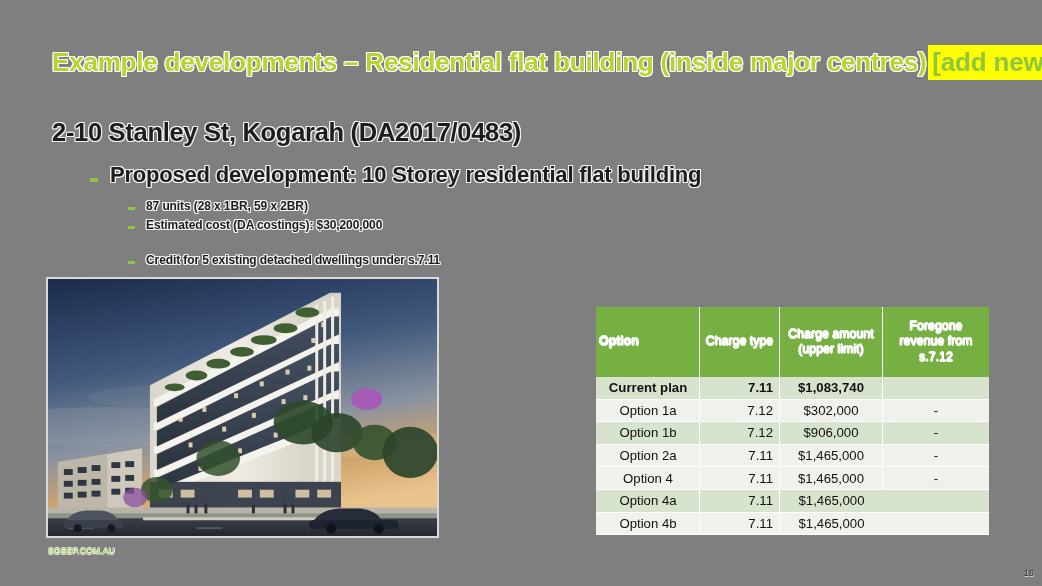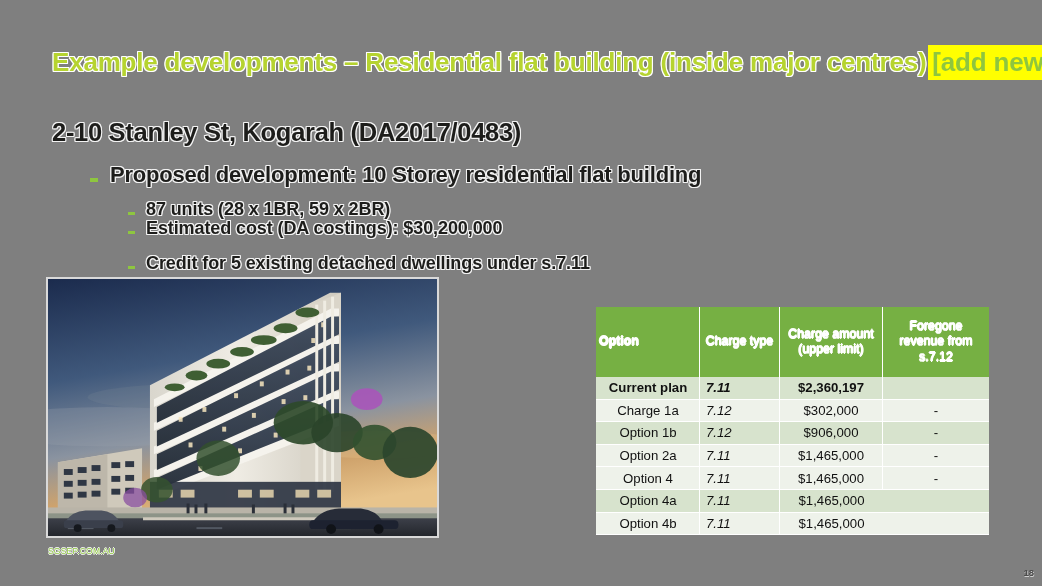--- a/index.html
+++ b/index.html
@@ -81,21 +81,21 @@
     font-weight: bold;
     letter-spacing: -0.2px;
   }
   #bullet-l1 .dash {
     width: 8px;
     height: 4px;
     margin-right: 12px;
   }
   .bullet-l2 {
     left: 128px;
-    font-size: 18px;
+    font-size: 12px;
     font-weight: bold;
     letter-spacing: -0.1px;
   }
   .bullet-l2 .dash {
     width: 7px;
     height: 3px;
     margin-right: 11px;
   }
   #bullet-2-0 { top: 199px; }
   #bullet-2-1 { top: 218px; }
@@ -174,21 +174,21 @@
     border-bottom: 1.5px solid #ffffff;
     border-right: 1.5px solid #ffffff;
     line-height: 1;
     white-space: nowrap;
   }
   #options-table tbody tr td:last-child { border-right: none; }
   #options-table tbody tr.tint td { background: #d7e3cd; }
   #options-table tbody tr.plain td { background: #eef2ea; }
 
   #options-table td.cell-opt  { text-align: center;  padding-left: 7px; }
-  #options-table td.cell-type { text-align: left; font-style: italic; }
+  #options-table td.cell-type { text-align: right; }
   #options-table td.cell-amt  { text-align: center; }
   #options-table td.cell-rev  { text-align: center; }
 
   #options-table tr.row-bold td { font-weight: bold; }
   #options-table td.opt-red { color: #ff2a1c; }
   #options-table td.no-divider { border-right: none; }
 
   
   #page-number {
     position: absolute;
@@ -400,25 +400,25 @@
       <th class="h-opt">Option</th>
       <th class="h-ctr">Charge type</th>
       <th class="h-ctr">Charge amount (upper limit)</th>
       <th class="h-ctr">Foregone revenue from s.7.12</th>
     </tr>
   </thead>
   <tbody>
     <tr class="tint row-bold">
       <td class="cell-opt">Current plan</td>
       <td class="cell-type">7.11</td>
-      <td class="cell-amt">$2,360,197</td>
+      <td class="cell-amt">$1,083,740</td>
       <td class="cell-rev"></td>
     </tr>
     <tr class="plain">
-      <td class="cell-opt">Charge 1a</td>
+      <td class="cell-opt">Option 1a</td>
       <td class="cell-type">7.12</td>
       <td class="cell-amt">$302,000</td>
       <td class="cell-rev">-</td>
     </tr>
     <tr class="tint">
       <td class="cell-opt">Option 1b</td>
       <td class="cell-type">7.12</td>
       <td class="cell-amt">$906,000</td>
       <td class="cell-rev">-</td>
     </tr>

